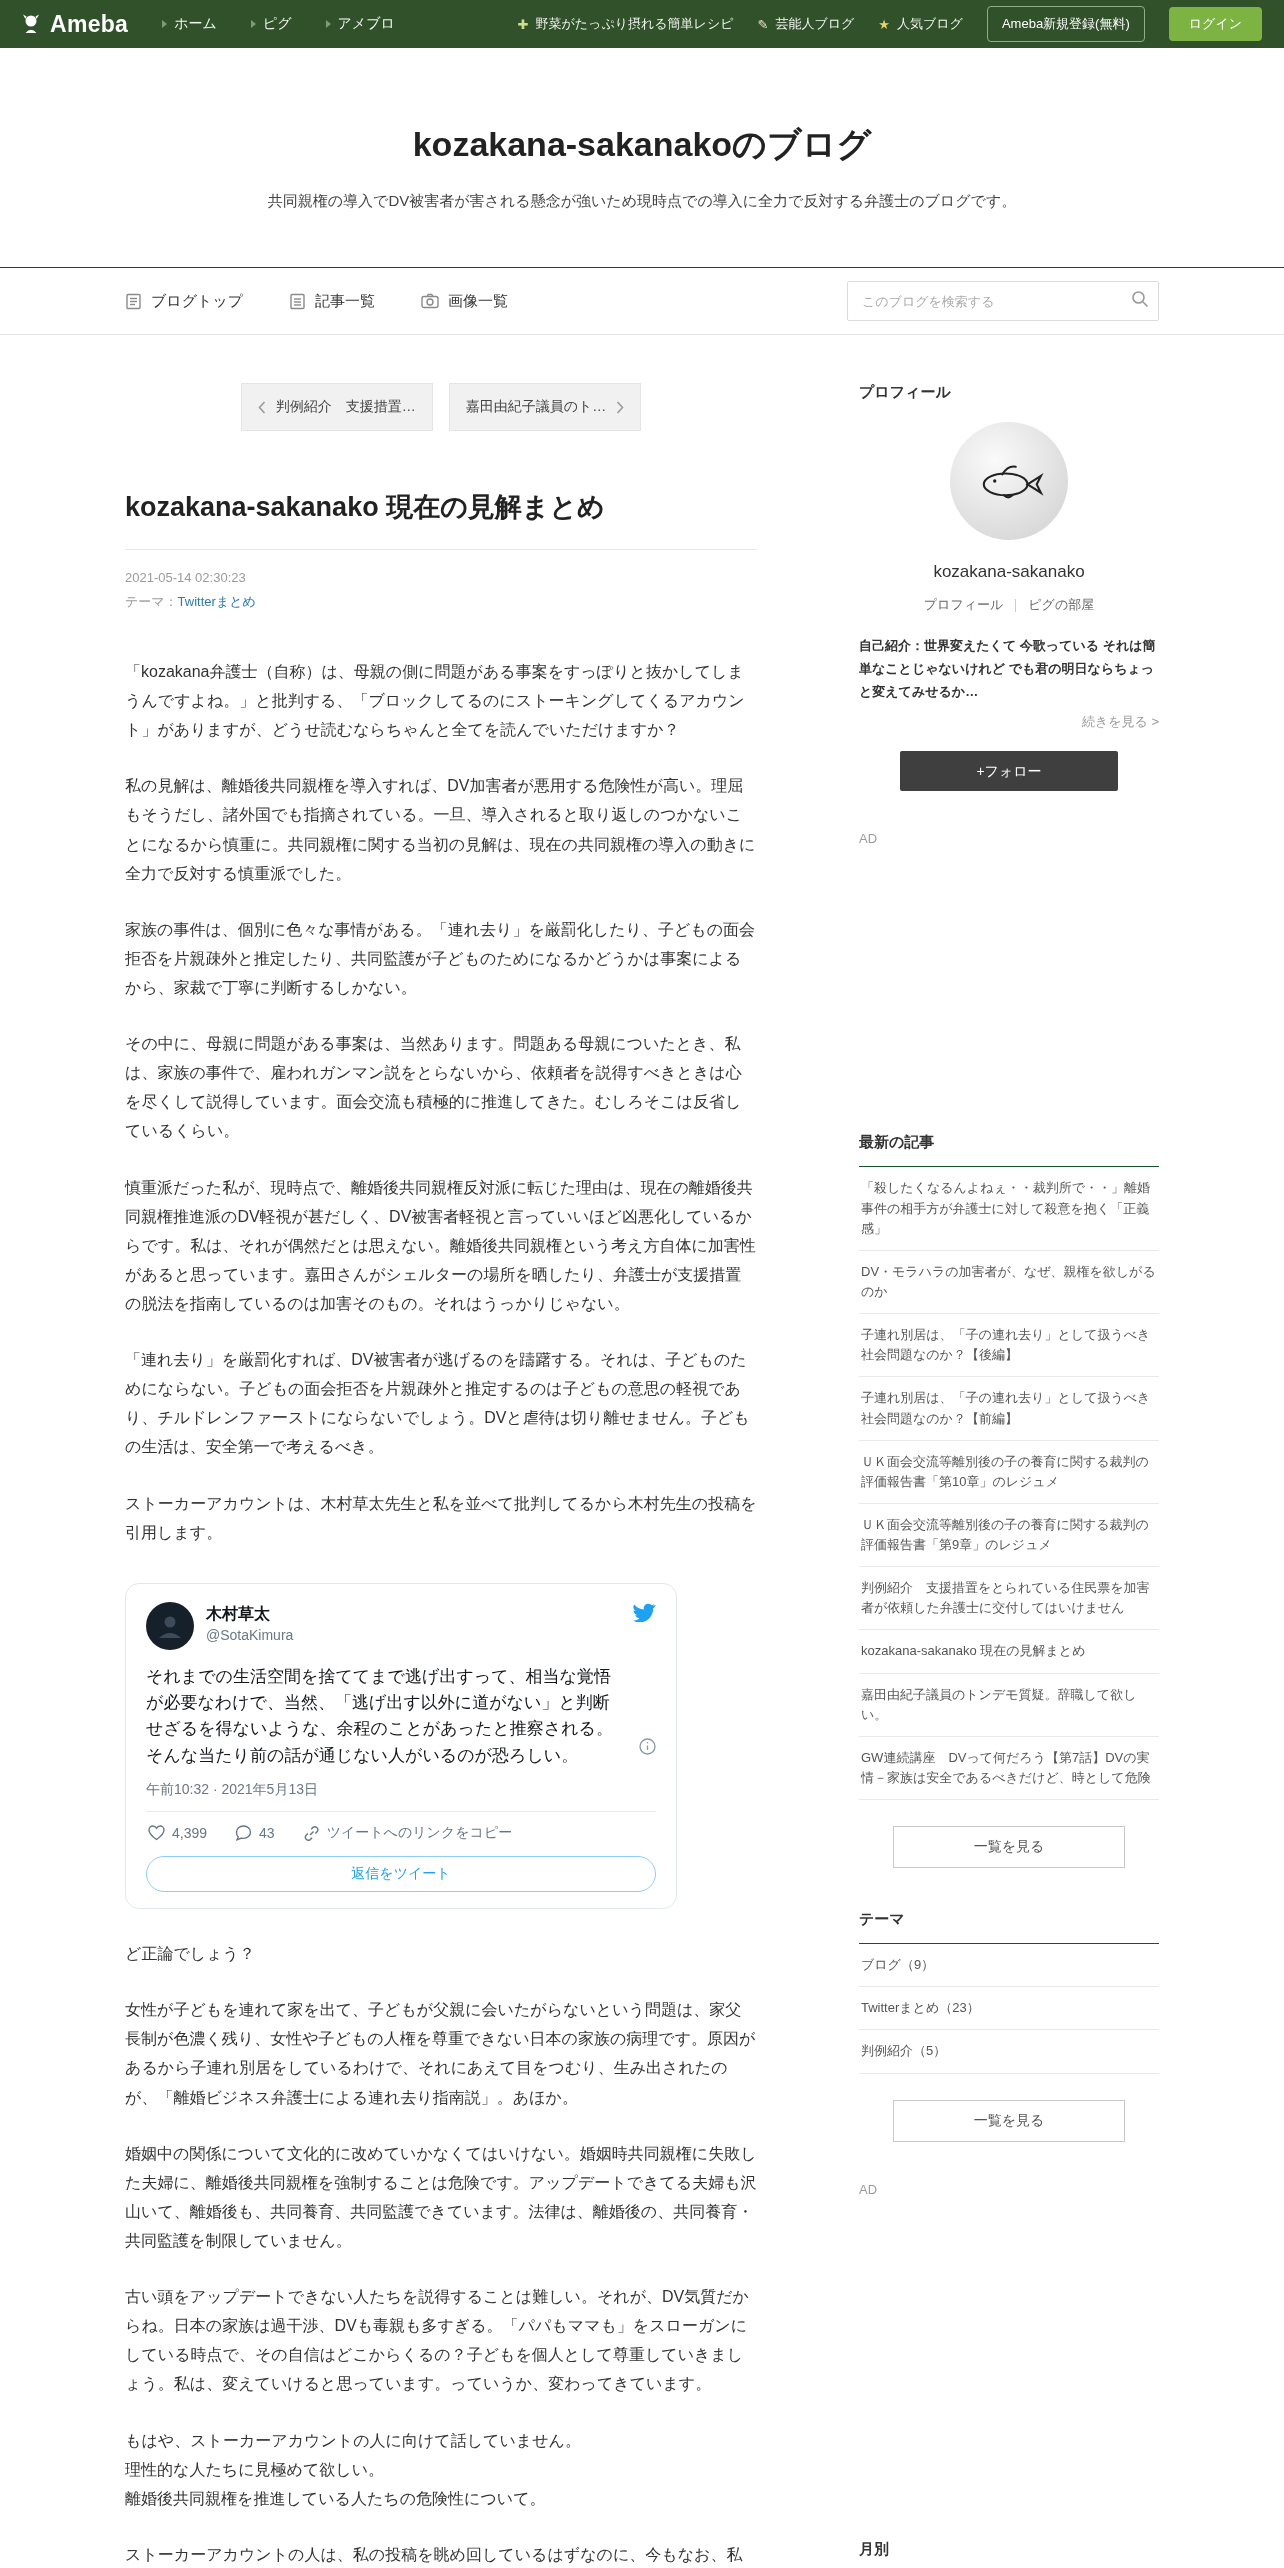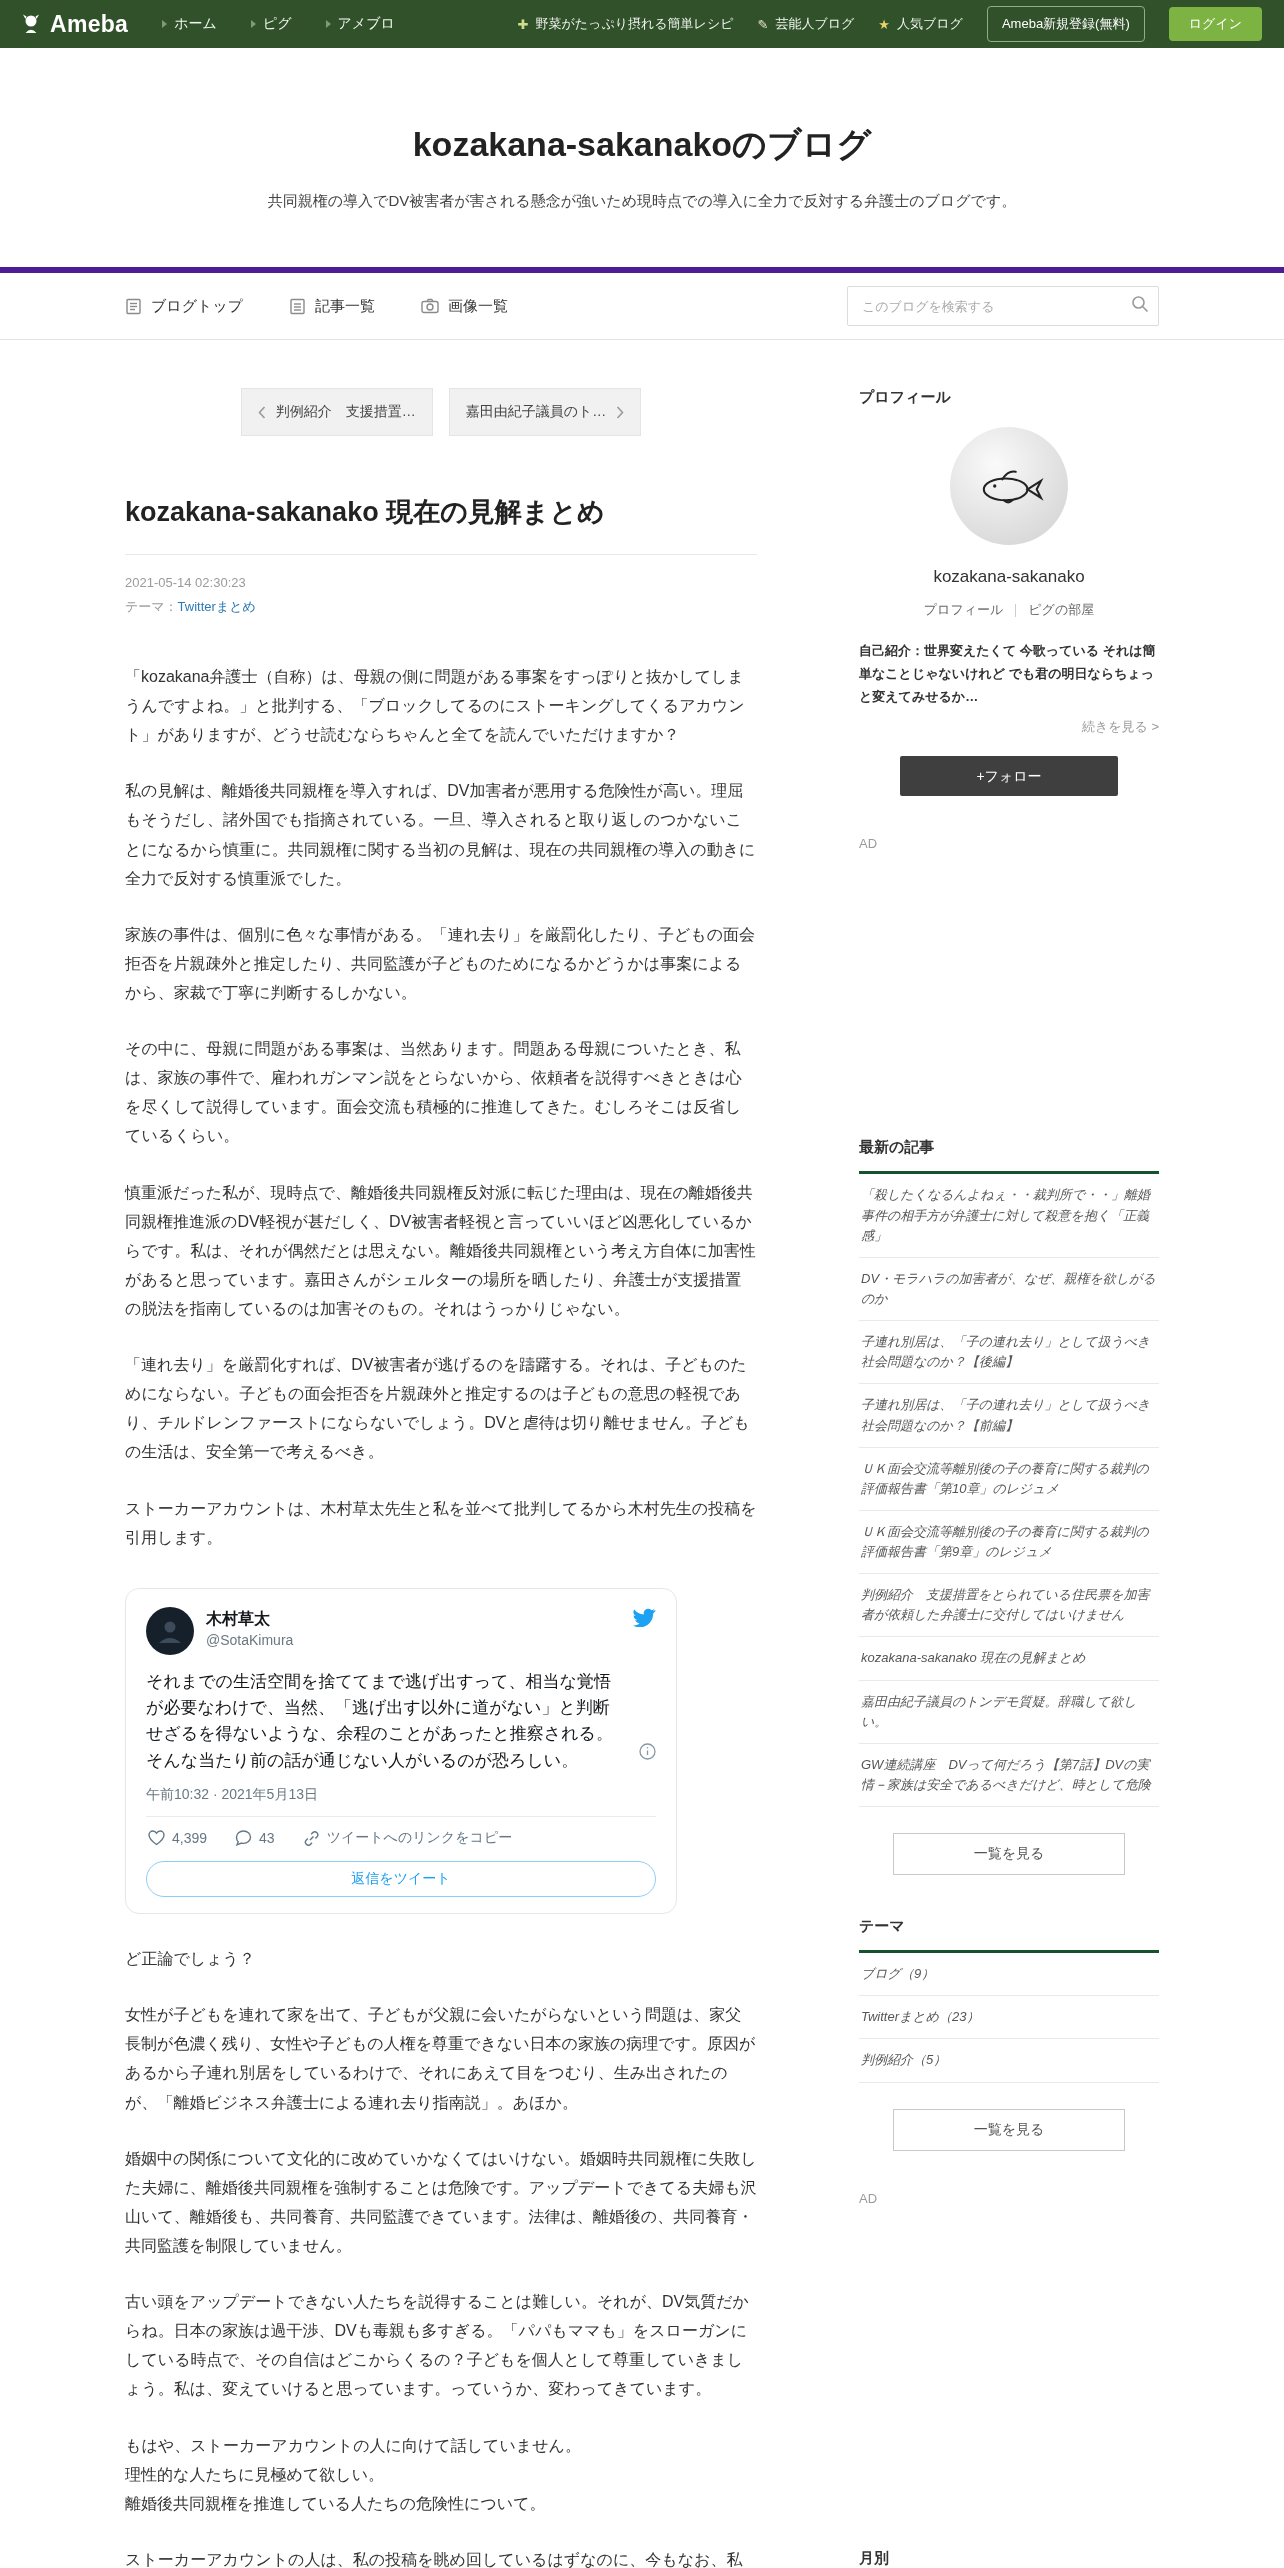--- a/index.html
+++ b/index.html
@@ -25,21 +25,21 @@
   .ic-star { color:#e8d26a; }
   .btn-signup { border:1px solid #8fae83; border-radius:4px; color:#fff; font-size:13px; padding:8px 14px; }
   .btn-login { background:#7cb342; border-radius:4px; color:#fff; font-size:13px; padding:8px 20px; }
 
   
   .blog-head { text-align:center; padding:74px 20px 56px; }
   .blog-title { font-size:34px; font-weight:bold; color:#222; }
   .blog-sub { margin-top:24px; font-size:15px; color:#444; }
 
   
-  .blog-nav { border-top:6px solid #4c1d95; border-bottom:1px solid #e3e3e3; }
+  .blog-nav { border-top:1px solid #4c1d95; border-bottom:1px solid #e3e3e3; }
   .blog-nav-inner { width:1034px; margin:0 auto; height:66px; display:flex; align-items:center; }
   .bn-item { display:flex; align-items:center; gap:9px; font-size:15px; color:#333; margin-right:46px; }
   .bn-item svg { color:#8a8a8a; }
   .searchbox { margin-left:auto; position:relative; }
   .searchbox input { width:312px; height:40px; border:1px solid #dcdcdc; border-radius:2px; padding:0 40px 0 14px; font-size:13px; color:#555; font-family:inherit; outline:none; }
   .searchbox input::placeholder { color:#aaa; }
   .mag-btn { position:absolute; right:10px; top:9px; background:none; border:none; cursor:pointer; color:#9a9a9a; }
 
   
   .container { width:1034px; margin:0 auto; display:flex; justify-content:space-between; padding-top:48px; }
@@ -85,21 +85,21 @@
   .p-name { text-align:center; font-size:17px; color:#333; }
   .p-links { display:flex; justify-content:center; align-items:center; margin-top:14px; font-size:13px; color:#666; }
   .p-div { width:1px; height:13px; background:#ccc; margin:0 12px; }
   .p-intro { margin-top:20px; font-size:13px; line-height:1.78; color:#333;font-weight:bold; }
   .p-more { text-align:right; font-size:13px; color:#999; margin-top:10px; display:block; }
   .follow-btn { display:block; width:218px; height:40px; line-height:40px; text-align:center; background:#3f3f3f; color:#fff; font-size:14px; border-radius:2px; margin:20px auto 0; }
   .sb-ad { margin-top:38px; }
   .ad-space-1 { height:244px; }
   .ad-space-2 { height:300px; }
   .sb-sec { margin-top:42px; }
-  .sb-list { border-top:3px solid #14532d;font-style:italic; }
+  .sb-list { border-top:1px solid #14532d; }
   .sb-list a { display:block; padding:11px 2px; border-bottom:1px solid #e9e9e9; font-size:13px; line-height:1.55; color:#555; }
   .btn-outline { display:flex; align-items:center; justify-content:center; width:232px; height:42px; border:1px solid #c9c9c9; background:#fff; color:#555; font-size:14px; margin:26px auto 0; }
 </style>
 </head>
 <body>
 
 <header class="topbar">
   <a class="logo">
     <svg width="18" height="20" viewBox="0 0 18 20">
       <circle cx="9" cy="7" r="5.5" fill="#fff"></circle>

